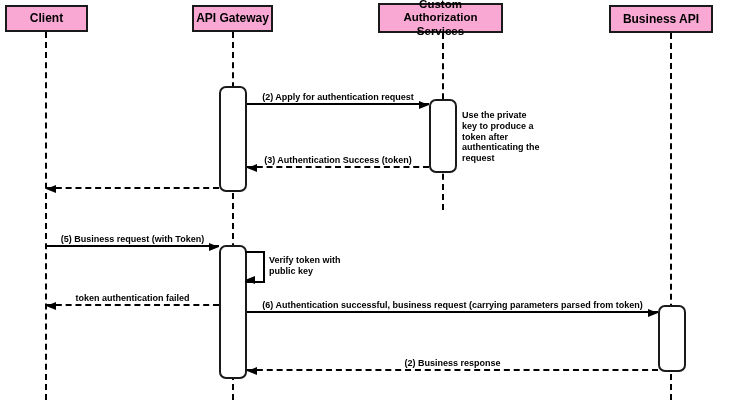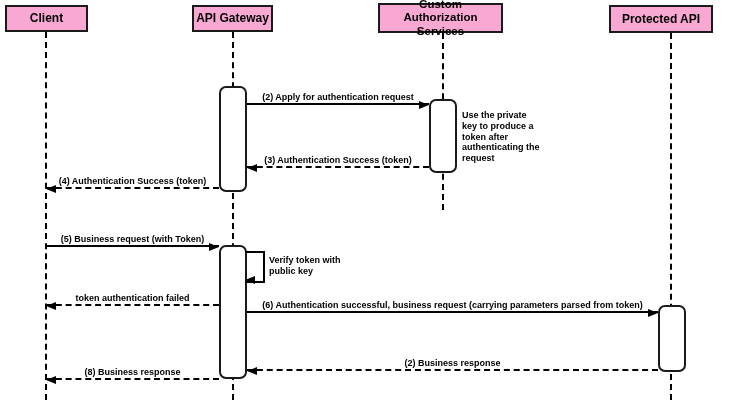--- a/index.html
+++ b/index.html
@@ -64,21 +64,21 @@
   <div class="actor" style="left:192px; top:5px; width:81px; height:27px">
     <span>API Gateway</span>
   </div>
   <div class="actor" style="left:5px; top:5px; width:83px; height:27px">
     <span>Client</span>
   </div>
   <div class="actor small" style="left:378px; top:3px; width:125px; height:30px">
     <span>Custom Authorization Services</span>
   </div>
   <div class="actor" style="left:609px; top:5px; width:104px; height:28px">
-    <span>Protected API</span>
+    <span>Business API</span>
   </div>
 
   <div class="activation" style="left:219px; top:86px;  height:106px"></div>
   <div class="activation" style="left:429px; top:99px;  height:74px"></div>
   <div class="activation" style="left:219px; top:245px; height:134px"></div>
   <div class="activation" style="left:658px; top:305px; height:67px"></div>
 
 
   <div class="msg" style="left:247px; top:87px; width:182px">
     <div class="lbl">(2) Apply for authentication request</div>
@@ -86,21 +86,20 @@
     <div class="ah right"></div>
   </div>
 
   <div class="msg dashed" style="left:247px; top:150px; width:182px">
     <div class="lbl">(3) Authentication Success (token)</div>
     <div class="line"></div>
     <div class="ah left"></div>
   </div>
 
   <div class="msg dashed" style="left:46px; top:171px; width:173px">
-    <div class="lbl">(4) Authentication Success (token)</div>
     <div class="line"></div>
     <div class="ah left"></div>
   </div>
 
   <div class="msg" style="left:46px; top:229px; width:173px">
     <div class="lbl">(5) Business request (with Token)</div>
     <div class="line"></div>
     <div class="ah right"></div>
   </div>
 
@@ -120,21 +119,16 @@
     <div class="line"></div>
     <div class="ah right"></div>
   </div>
 
   <div class="msg dashed" style="left:247px; top:353px; width:411px">
     <div class="lbl">(2) Business response</div>
     <div class="line"></div>
     <div class="ah left"></div>
   </div>
 
-  <div class="msg dashed" style="left:46px; top:362px; width:173px">
-    <div class="lbl">(8) Business response</div>
-    <div class="line"></div>
-    <div class="ah left"></div>
-  </div>
 
   <div class="floating-label" style="left:462px; top:110px; width:82px">Use the private key to produce a token after authenticating the request</div>
 
 </div>
 
 </body></html>

